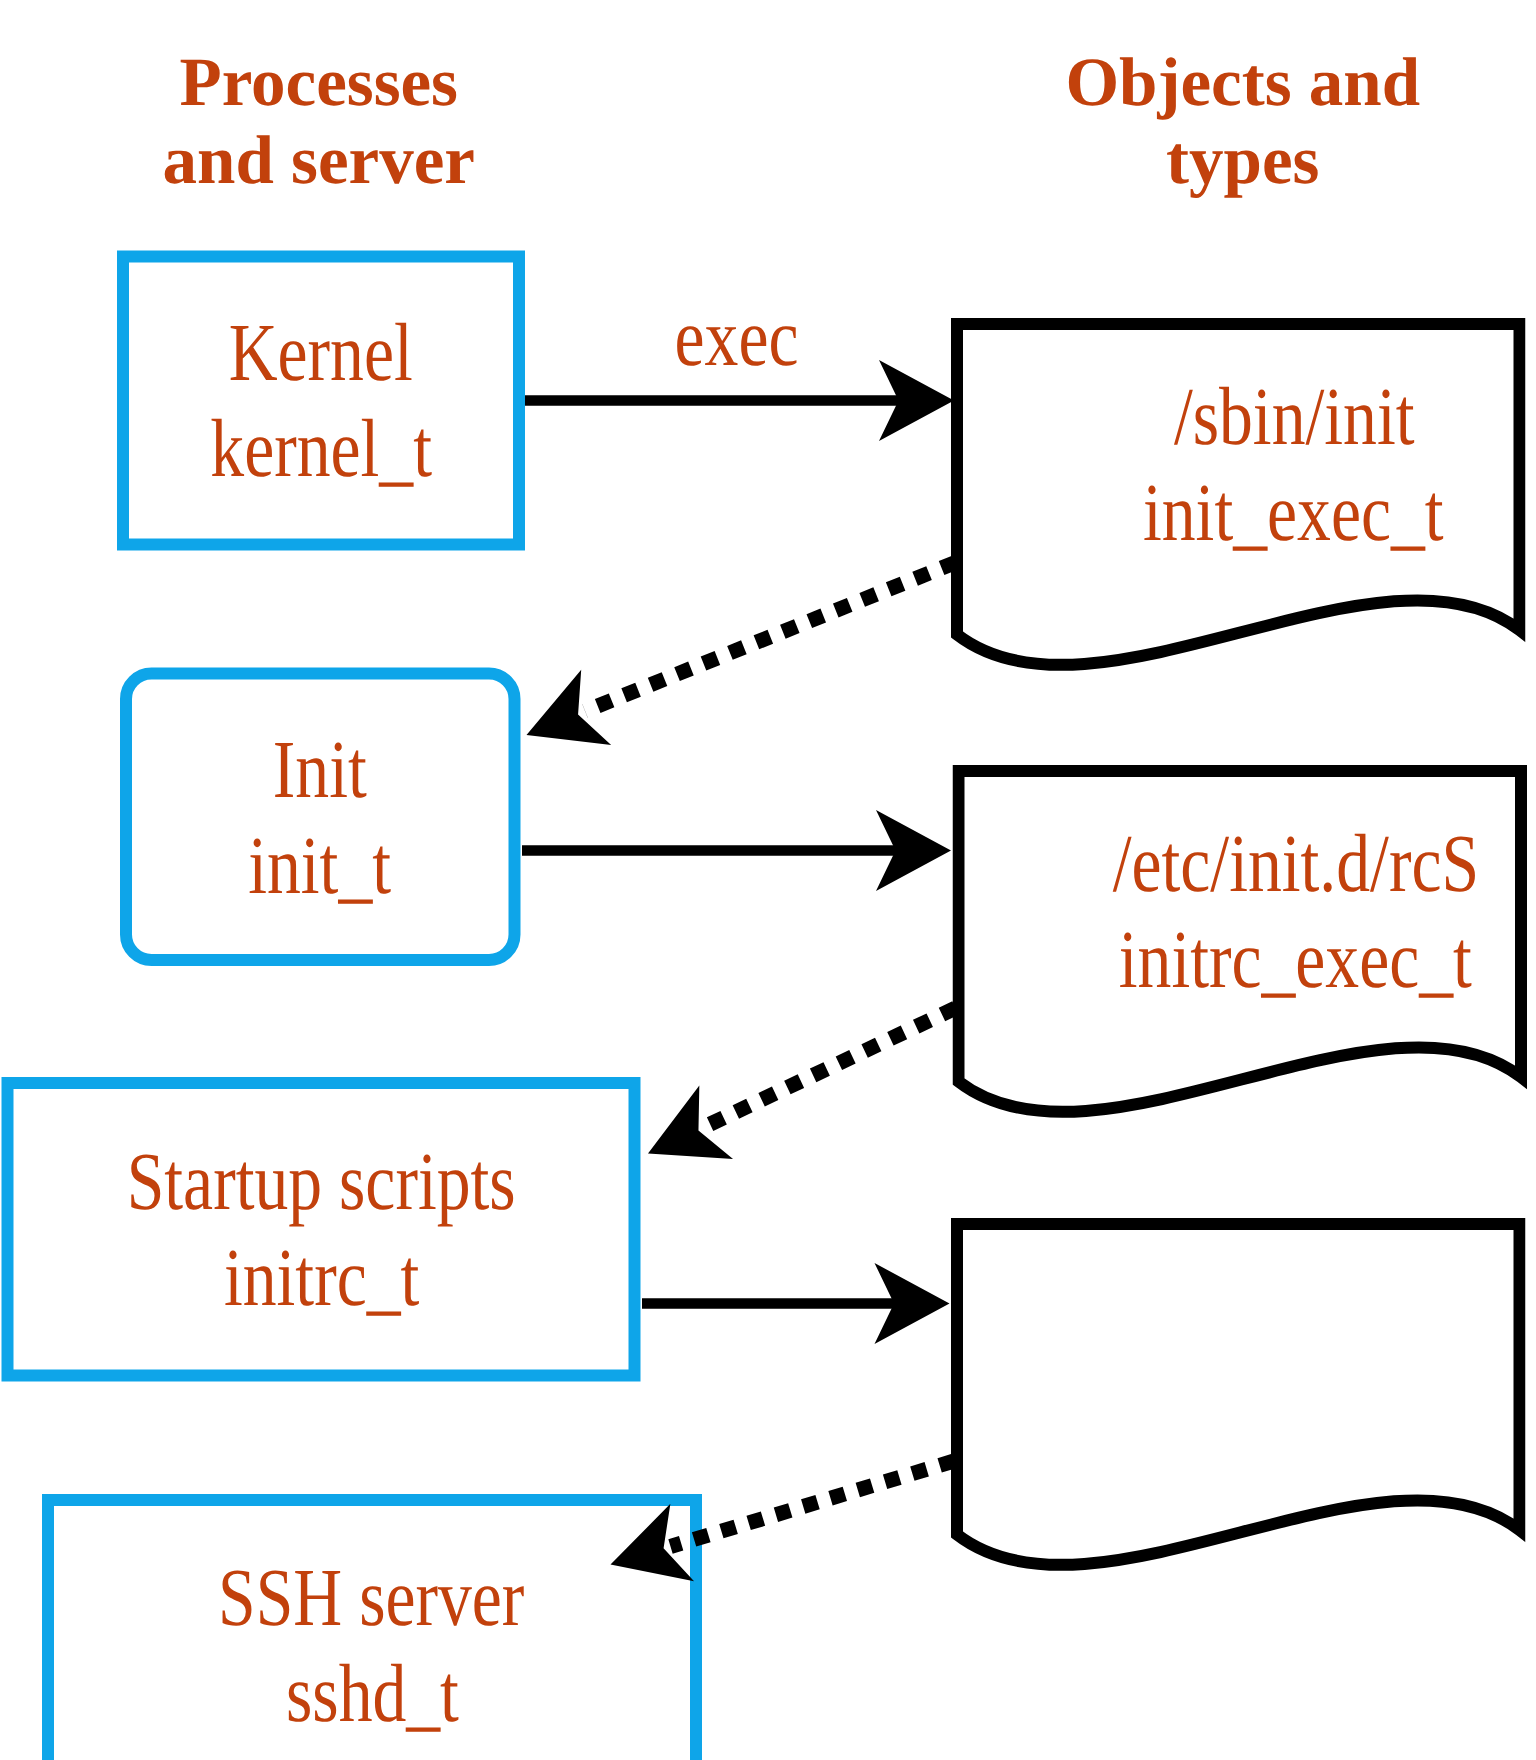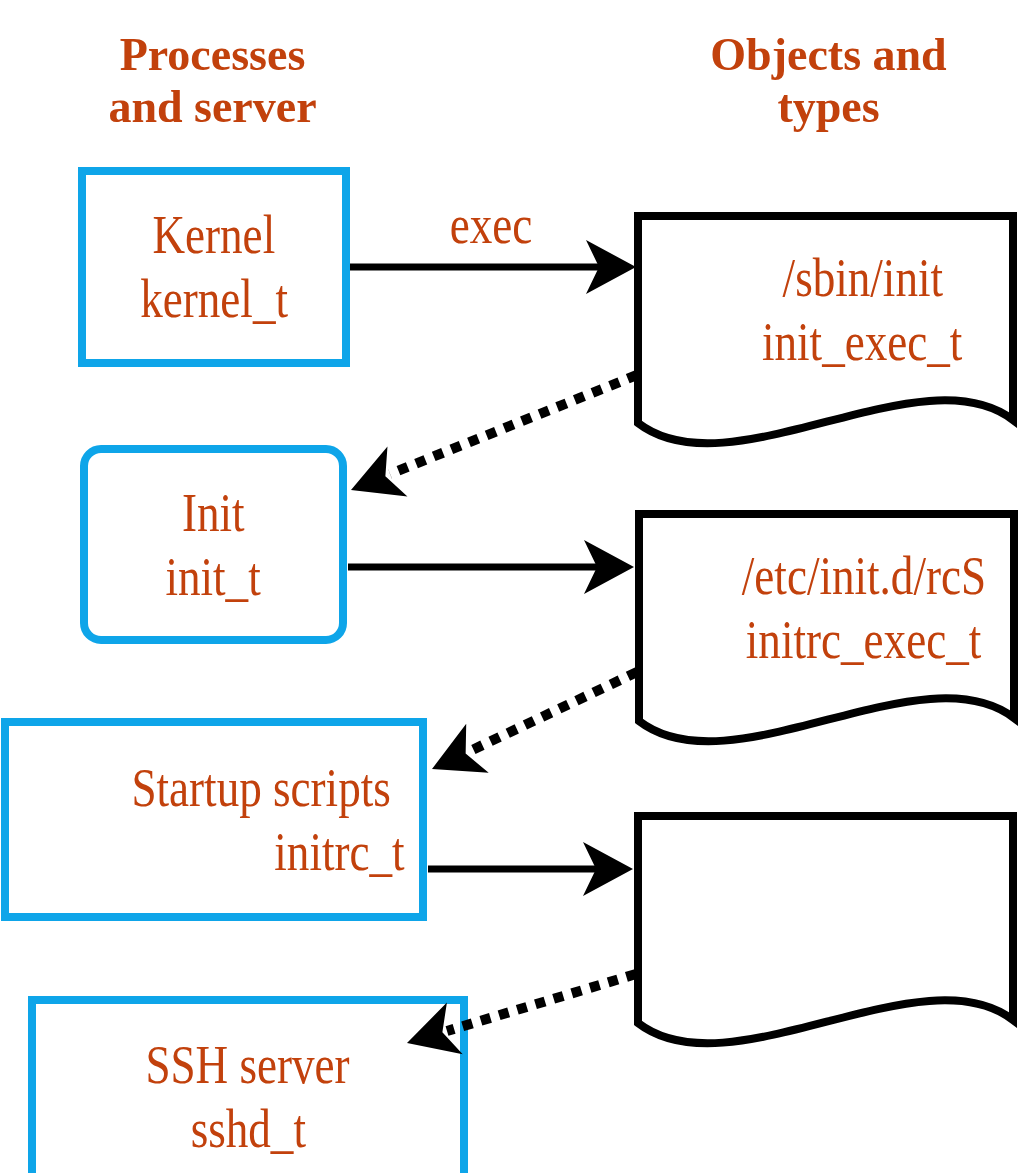--- a/index.html
+++ b/index.html
@@ -33,21 +33,21 @@
     box-sizing: border-box;
     background: #ffffff;
     border: 8px solid #0ea5e9;
     display: flex;
     flex-direction: column;
     align-items: center;
     justify-content: center;
   }
   #box-kernel  { left: 78px; top: 143px; width: 272px; height: 200px; }
   #box-init    { left: 80px; top: 421px; width: 267px; height: 199px; border-radius: 21px; }
-  #box-startup { left: 1px;  top: 694px; width: 426px; height: 203px; align-items: flex-end; }
+  #box-startup { left: 1px;  top: 694px; width: 426px; height: 203px; }
   #box-ssh     { left: 28px; top: 972px; width: 440px; height: 201px; }
 
   .tline {
     font-size: 55px;
     line-height: 64px;
     white-space: nowrap;
     transform: scaleX(0.82);
     transform-origin: 50% 50%;
     text-align: center;
   }

